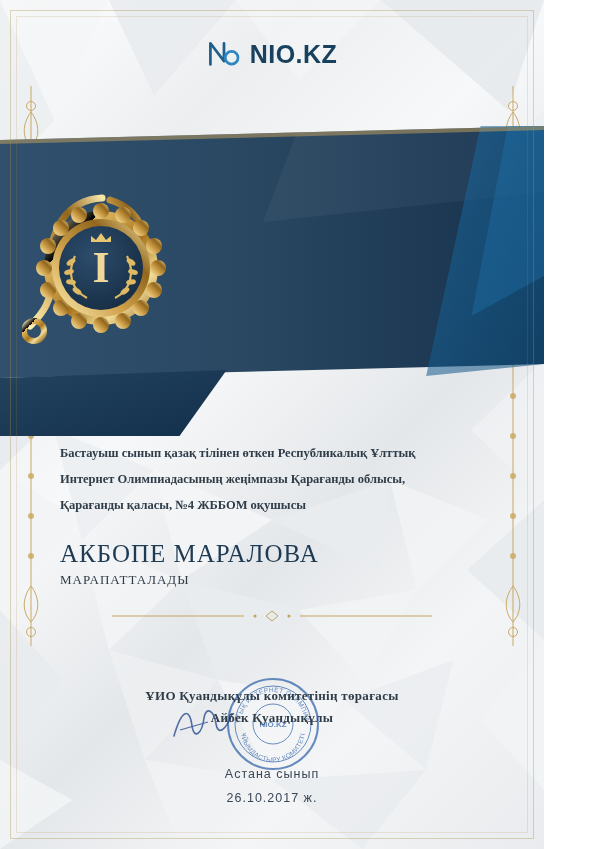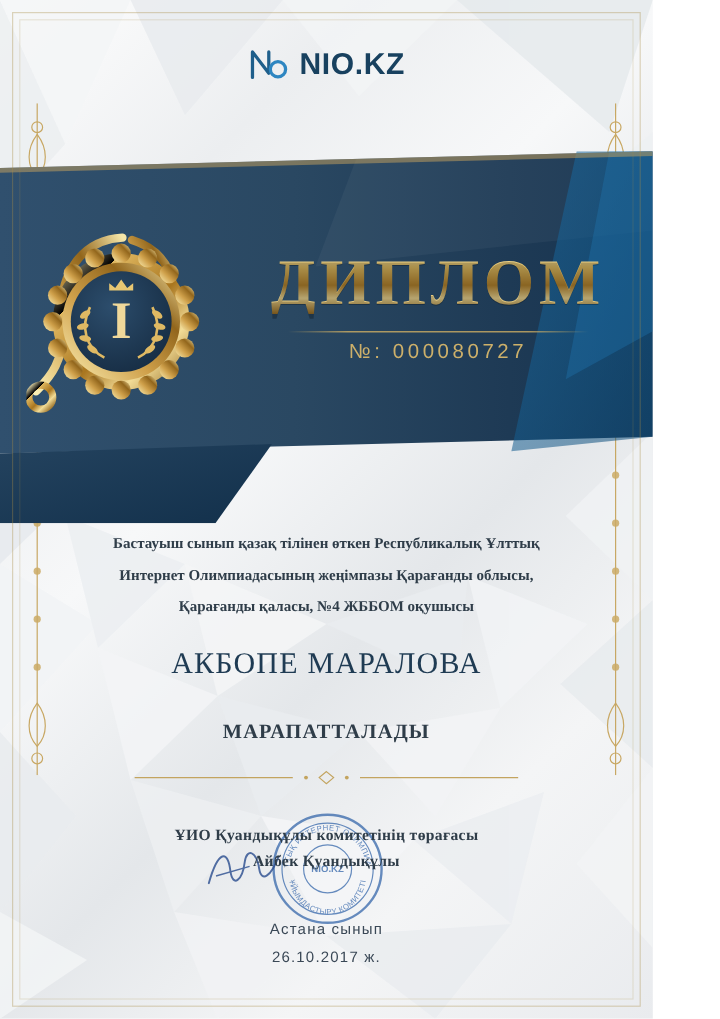--- a/index.html
+++ b/index.html
@@ -131,43 +131,43 @@
     height: 170px;
   }
   .medal svg { width:100%; height:100%; display:block; }
 
   
   .body {
     position: absolute;
     left: 60px;
     right: 60px;
     top: 440px;
-    text-align: center;
+    text-align: left;
     color: #2d3b47;
   }
   .intro {
     font-family: "Liberation Serif", serif;
     font-weight: bold;
     font-size: 12.5px;
     line-height: 26px;
     color: #2f3d49;
   }
   .recipient {
     margin-top: 22px;
     font-family: "Liberation Serif", serif;
     font-weight: normal;
     font-size: 25px;
     letter-spacing: 1px;
     color: #1f3b53;
   }
   .awarded {
-    margin-top: 32px;
-    font-family: "Liberation Serif", serif;
-    font-weight: bold;
-    font-size: 17px;
+    margin-top: 4px;
+    font-family: "Liberation Serif", serif;
+    font-weight: normal;
+    font-size: 13px;
     letter-spacing: 1px;
     color: #2f3d49;
   }
   .mentor {
     margin-top: 10px;
     font-family: "Liberation Serif", serif;
     font-weight: bold;
     font-size: 13px;
     letter-spacing: .5px;
     color: #2f3d49;
@@ -459,28 +459,20 @@
           <ellipse cx="32" cy="4" rx="5" ry="2.6" transform="rotate(15 32 4)"></ellipse>
           <ellipse cx="30" cy="14" rx="5" ry="2.6" transform="rotate(-10 30 14)"></ellipse>
           <ellipse cx="24" cy="23" rx="5" ry="2.6" transform="rotate(-35 24 23)"></ellipse>
         </g>
 
         <text x="0" y="14" text-anchor="middle" font-family="Liberation Serif, serif" font-size="44" font-weight="bold" fill="#efd89a">I</text>
       </g>
     </svg>
   </div>
 
-  <div class="heading">
-    <div class="word">ДИПЛОМ</div>
-    <div class="rule"></div>
-    <div class="num">
-      <span>№:</span>
-      <span>000080727</span>
-    </div>
-  </div>
 
   <div class="body">
     <div class="intro">Бастауыш сынып қазақ тілінен өткен Республикалық Ұлттық</div>
     <div class="intro">Интернет Олимпиадасының жеңімпазы Қарағанды облысы,</div>
     <div class="intro">Қарағанды қаласы, №4 ЖББОМ оқушысы</div>
 
     <div class="recipient">АКБОПЕ МАРАЛОВА</div>
     <div class="awarded">МАРАПАТТАЛАДЫ</div>
 
     <div class="divider">

